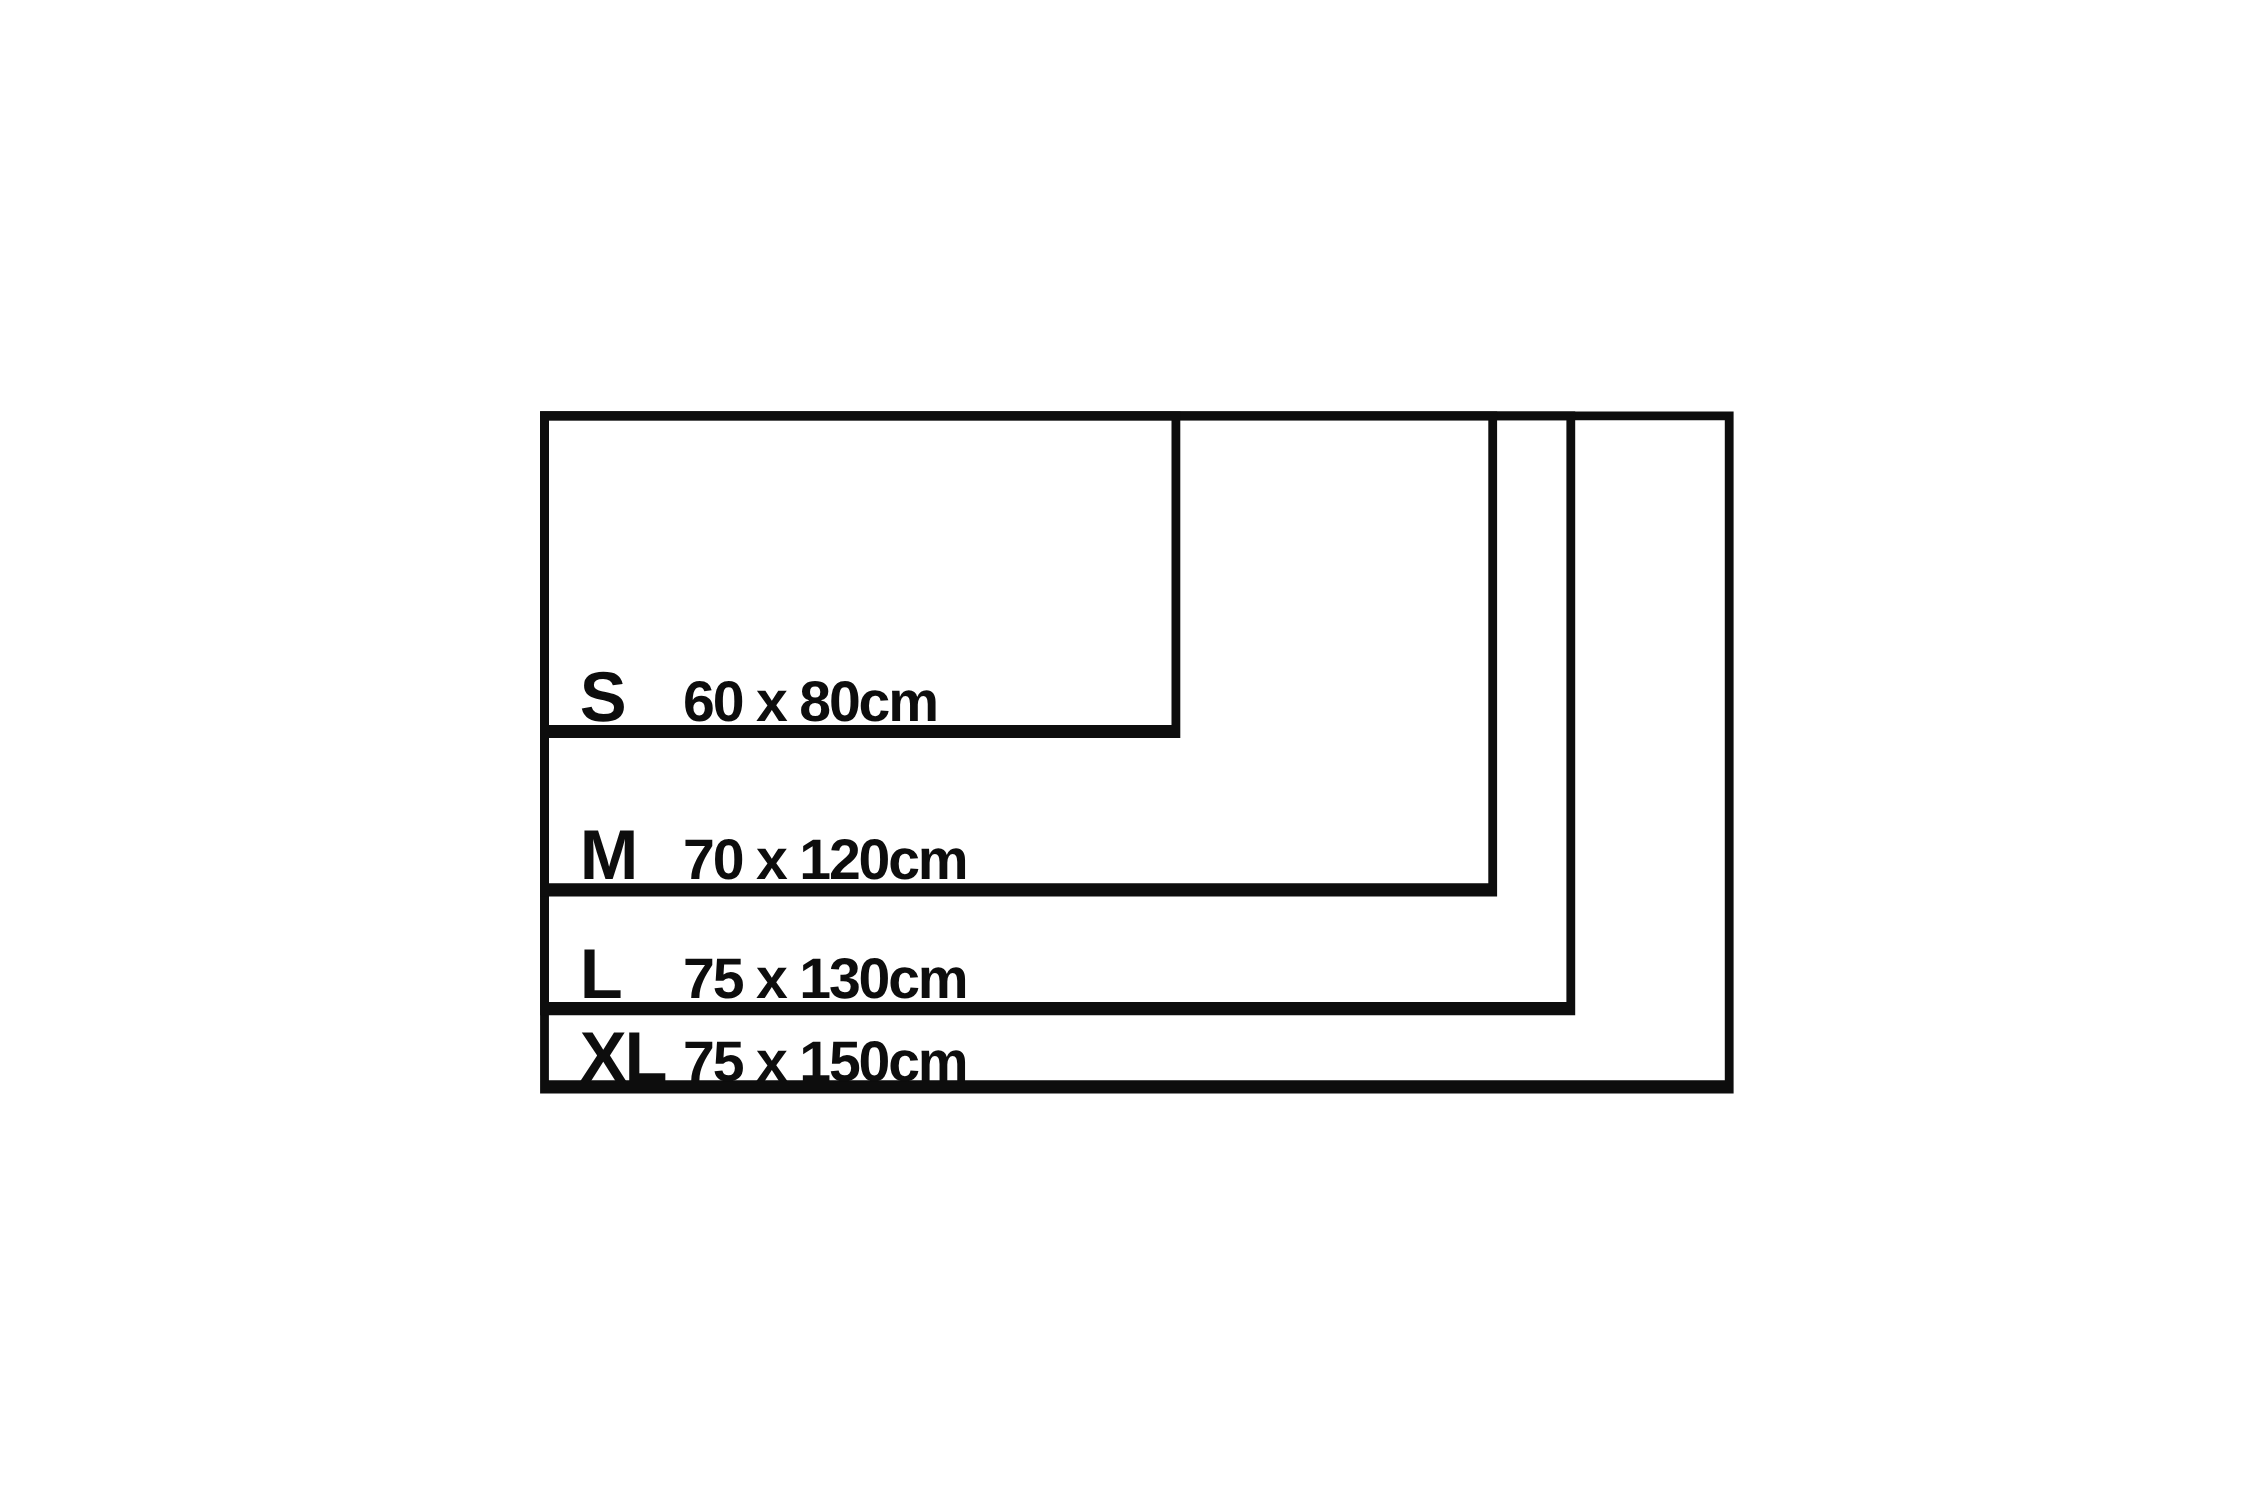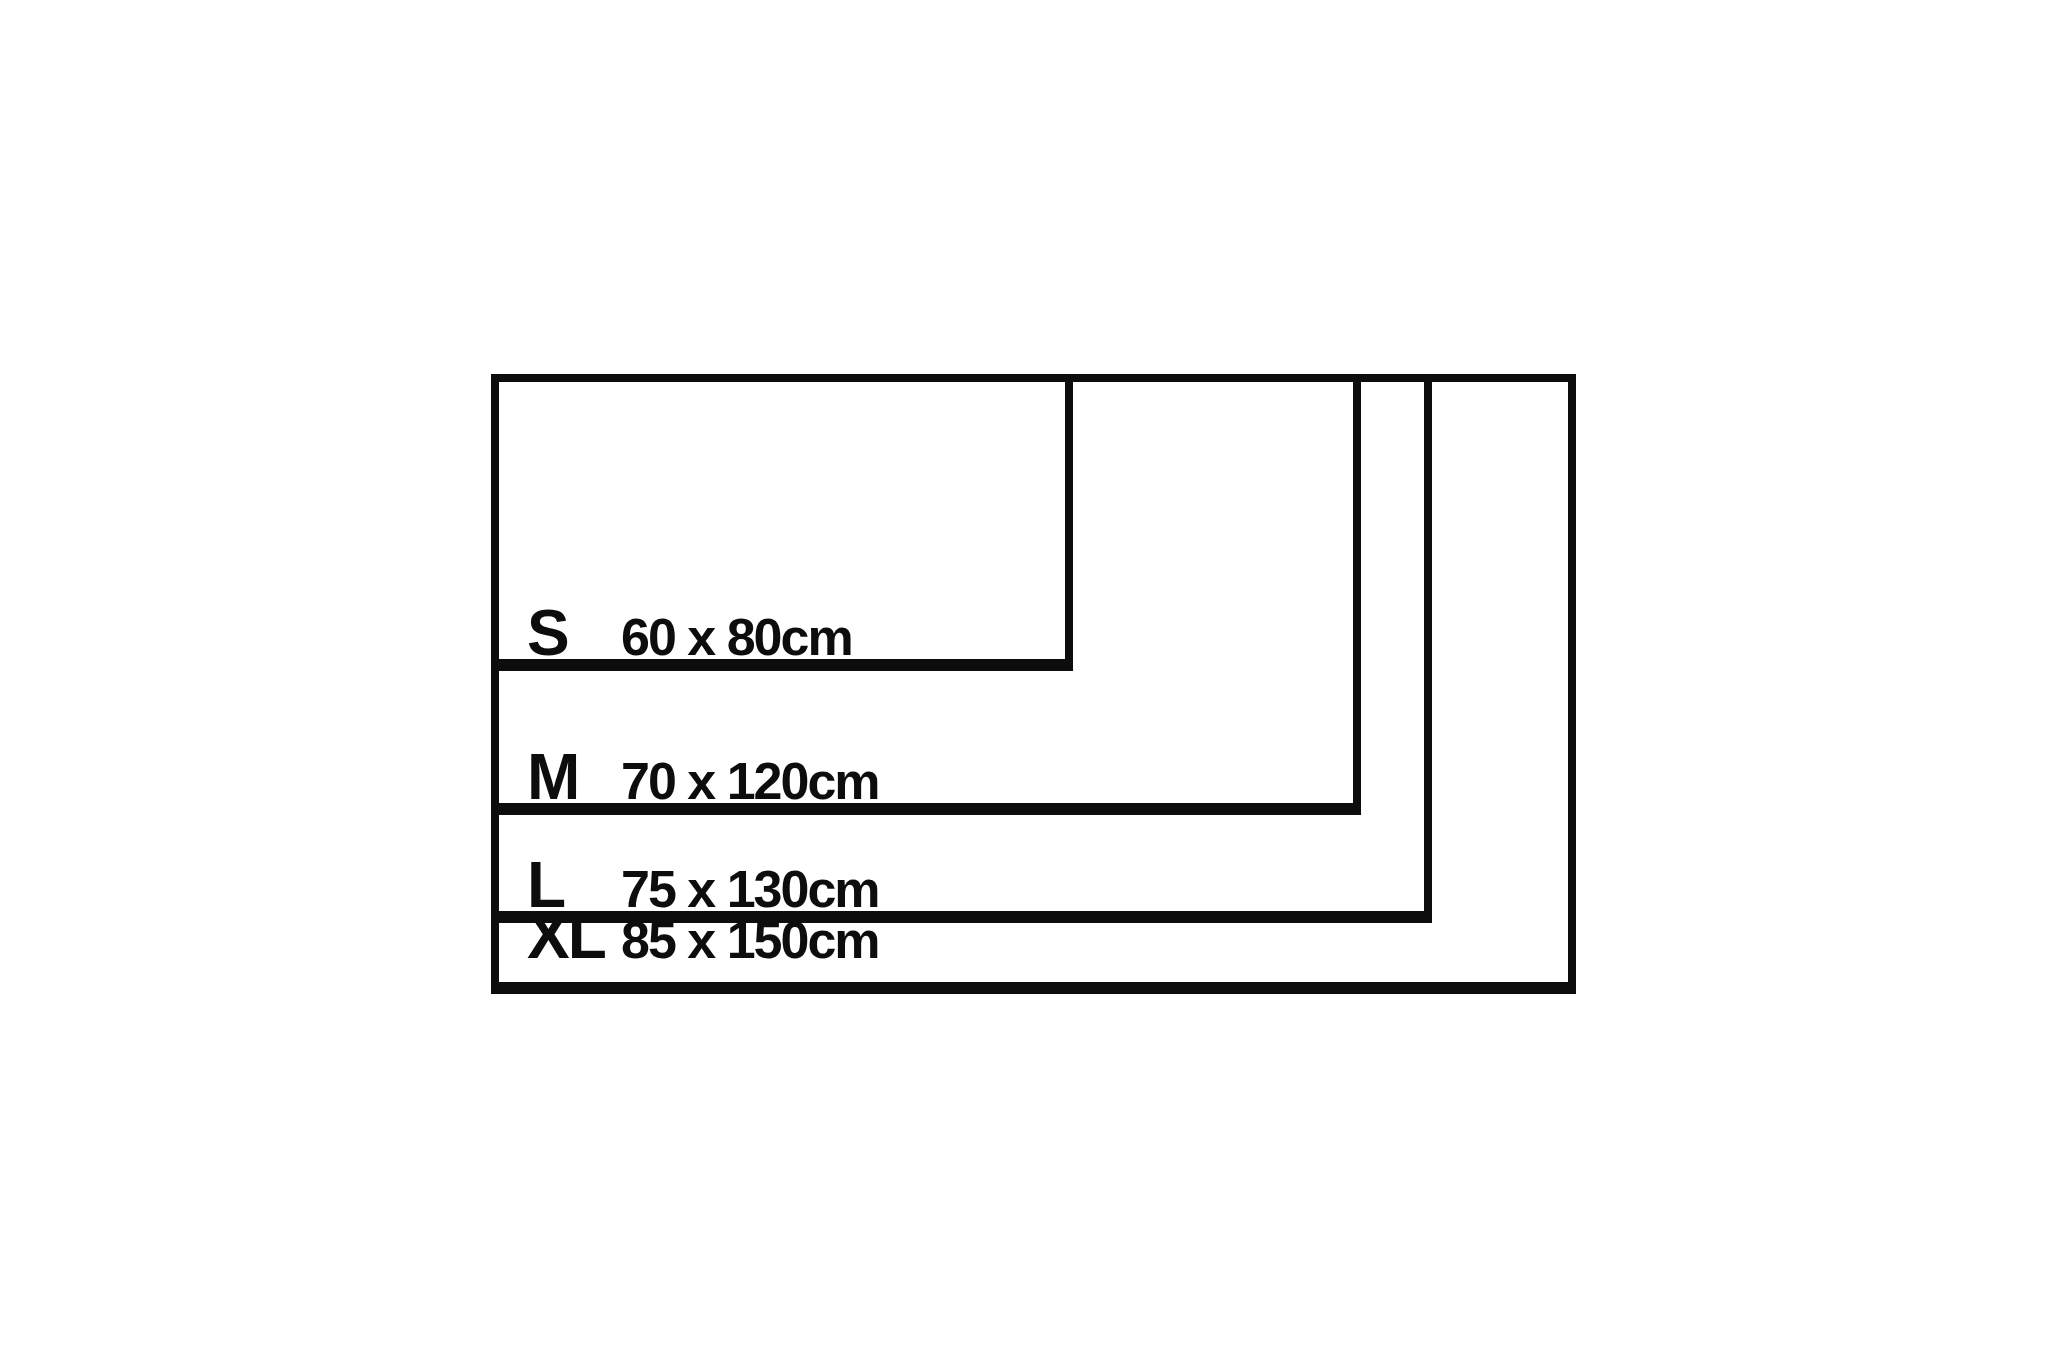--- a/index.html
+++ b/index.html
@@ -68,18 +68,18 @@
   <div class="label-row" style="bottom: 553.2px;">
     <span class="size-letter">M</span>
     <span class="size-dims">70 x 120cm</span>
   </div>
 
   <div class="label-row" style="bottom: 445.5px;">
     <span class="size-letter">L</span>
     <span class="size-dims">75 x 130cm</span>
   </div>
 
-  <div class="label-row" style="bottom: 394px;">
+  <div class="label-row" style="bottom: 369px;">
     <span class="size-letter">XL</span>
-    <span class="size-dims">85 x 150cm</span>
+    <span class="size-dims">75 x 150cm</span>
   </div>
 
 </div>
 
 </body></html>

